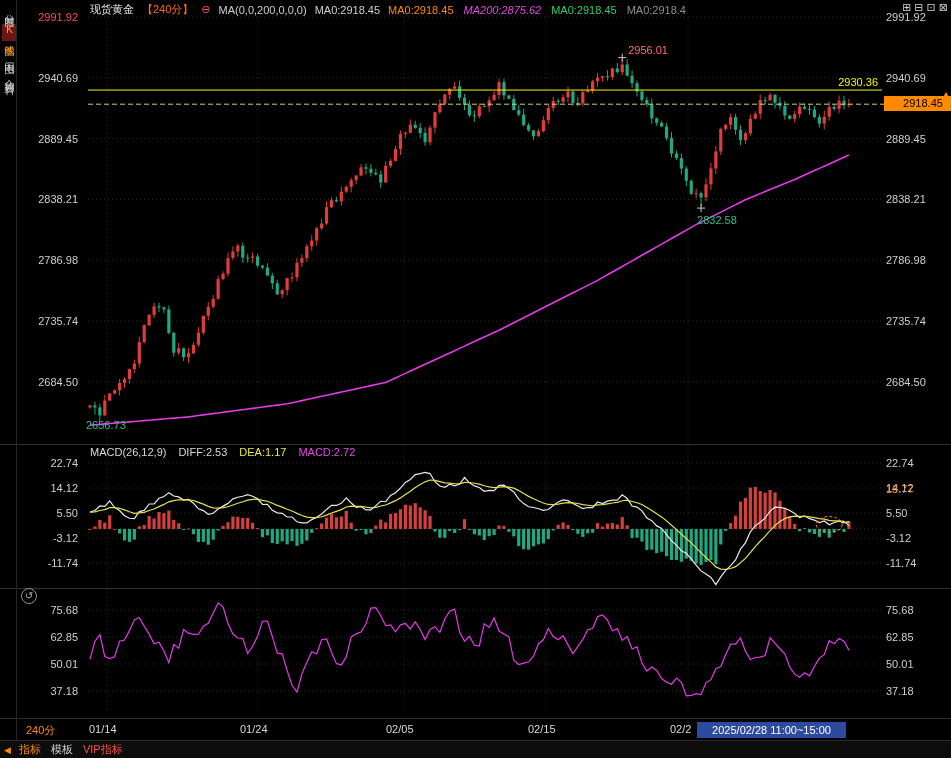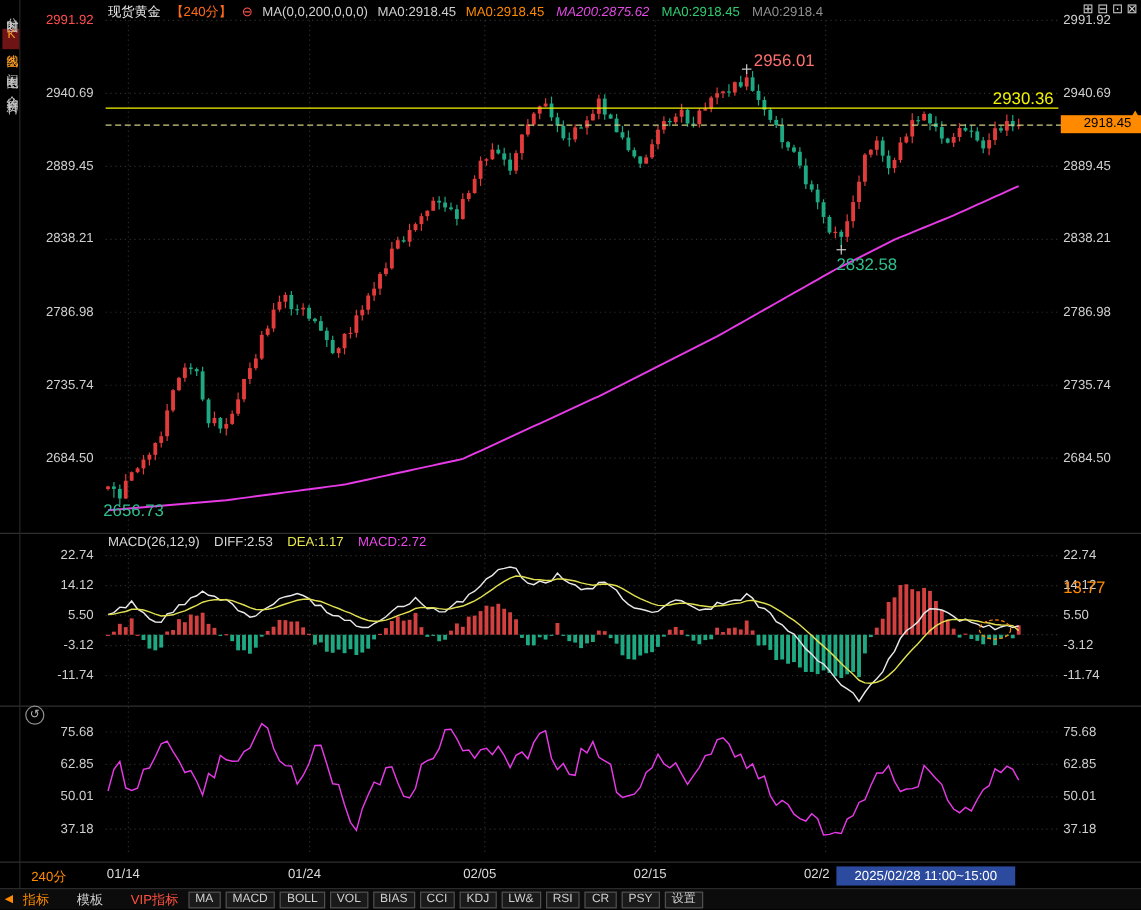--- a/index.html
+++ b/index.html
@@ -22,21 +22,21 @@
   #header .collapse{color:#ff5050;font-size:11px}
   #header .magroup{color:#cfcfcf}
   #ma-items{display:flex;gap:10px}
   #win-icons{position:absolute;right:3px;top:1px;display:flex;gap:3px;color:#cfcfcf;font-size:11px}
   #win-icons span{cursor:pointer}
   
   .tick{position:absolute;font-size:11px;line-height:12px;color:#cfcfcf}
   .tick.l{left:28px;width:50px;text-align:right}
   .tick.r{left:886px;width:62px;text-align:left}
   
-  .ann{position:absolute;font-size:14px;line-height:12px}
+  .ann{position:absolute;font-size:11px;line-height:12px}
   #peak-label{color:#ff7070}
   #trough-label{color:#2fbf8f}
   #start-label{color:#2fbf8f}
   #hline-label{color:#f5f500;width:60px;text-align:right}
   #price-box{position:absolute;left:884px;width:78px;height:15px;background:#ff8a00;color:#000;
     text-align:center;line-height:15px;font-size:11px}
   #price-arrow{position:absolute;left:942px;width:0;height:0;border-left:4px solid transparent;
     border-right:4px solid transparent;border-bottom:7px solid #ff8a00}
   #macd-current{color:#ff8a00;left:886px}
   
@@ -661,33 +661,19 @@
       <div class="xlab" style="left: 89px;">01/14</div>
       <div class="xlab" style="left: 240px;">01/24</div>
       <div class="xlab" style="left: 386px;">02/05</div>
       <div class="xlab" style="left: 528px;">02/15</div>
       <div class="xlab" style="left: 670px;">02/2</div>
     </div>
   <div id="range-box">2025/02/28 11:00~15:00</div>
 
   <div id="toolbar">
     <span class="back">◀</span>
-    <span id="tabs" style="display:flex;gap:17px">
+    <span id="tabs" style="display:flex;gap:4px">
         <span class="tab active">指标</span>
         <span class="tab plain">模板</span>
         <span class="tab vip">VIP指标</span>
       </span>
-    <span id="chips" style="display:flex;gap:4px">
-        <span class="chip">MA</span>
-        <span class="chip">MACD</span>
-        <span class="chip">BOLL</span>
-        <span class="chip">VOL</span>
-        <span class="chip">BIAS</span>
-        <span class="chip">CCI</span>
-        <span class="chip">KDJ</span>
-        <span class="chip">LW&amp;</span>
-        <span class="chip">RSI</span>
-        <span class="chip">CR</span>
-        <span class="chip">PSY</span>
-        <span class="chip">设置</span>
-      </span>
   </div>
 </div>
 
 </body></html>

